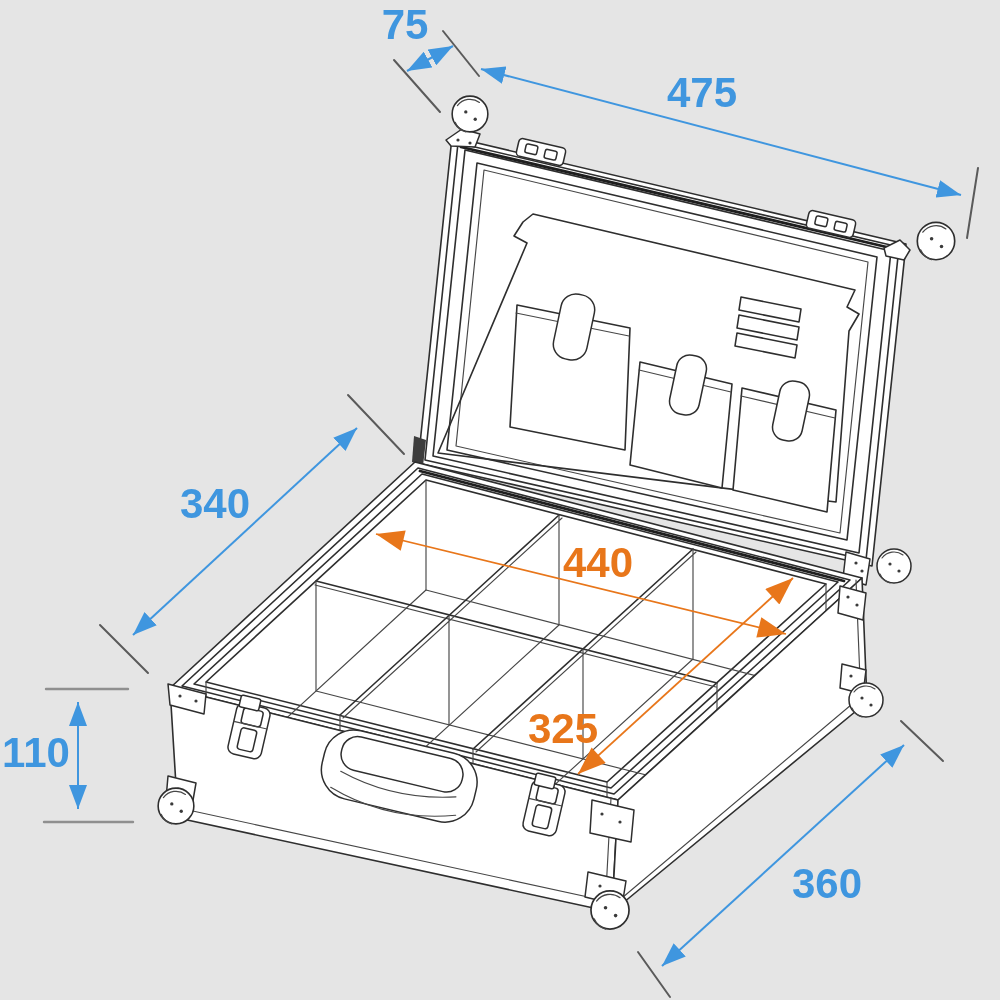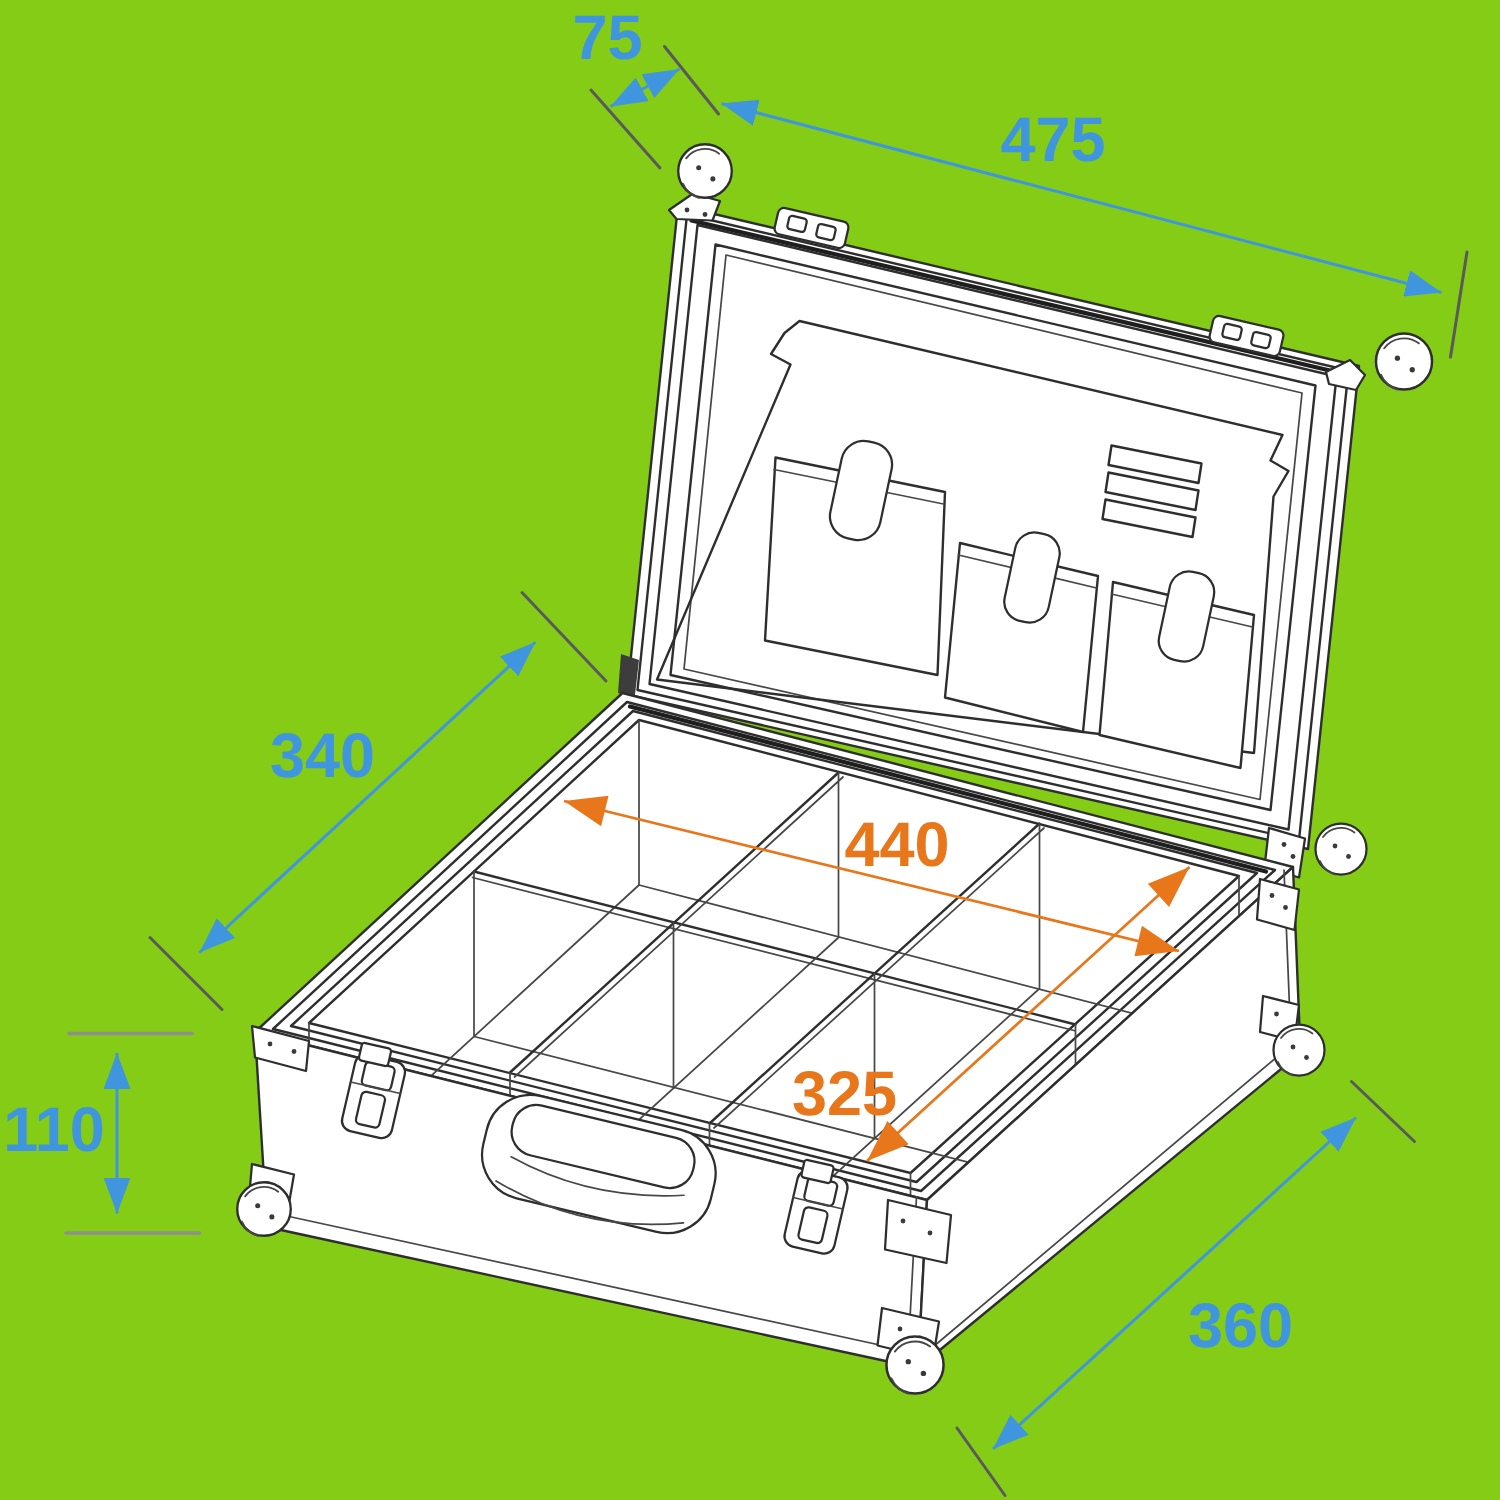--- a/index.html
+++ b/index.html
@@ -1,16 +1,16 @@
 <!DOCTYPE html>
 <html><head>
 <meta charset="utf-8">
 <style>
   html,body{margin:0;padding:0;background:#fff;}
-  .stage{position:relative;width:1000px;height:1000px;background:#84cc16;overflow:hidden;
+  .stage{position:relative;width:1000px;height:1000px;background:#e5e5e5;overflow:hidden;
          font-family:"Liberation Sans",sans-serif;}
   svg{position:absolute;left:0;top:0;}
   .ink{stroke:#2e2e2e;fill:none;stroke-width:1.6;stroke-linejoin:round;stroke-linecap:round;}
   .ink-fill{fill:#ffffff;stroke:#2e2e2e;stroke-width:1.6;stroke-linejoin:round;}
   .ink-thin{stroke:#474747;fill:none;stroke-width:1.15;stroke-linejoin:round;stroke-linecap:round;}
   .band{stroke:#1e1e1e;stroke-width:2.8;fill:none;stroke-linecap:round;}
   .tick{stroke:#5a5a5a;stroke-width:2;fill:none;stroke-linecap:round;}
   .tick-gray{stroke:#8f8f8f;stroke-width:2.4;fill:none;stroke-linecap:round;}
   .dim{stroke:#3F96DF;stroke-width:2;fill:none;}
   .dimO{stroke:#E8761A;stroke-width:1.8;fill:none;}

